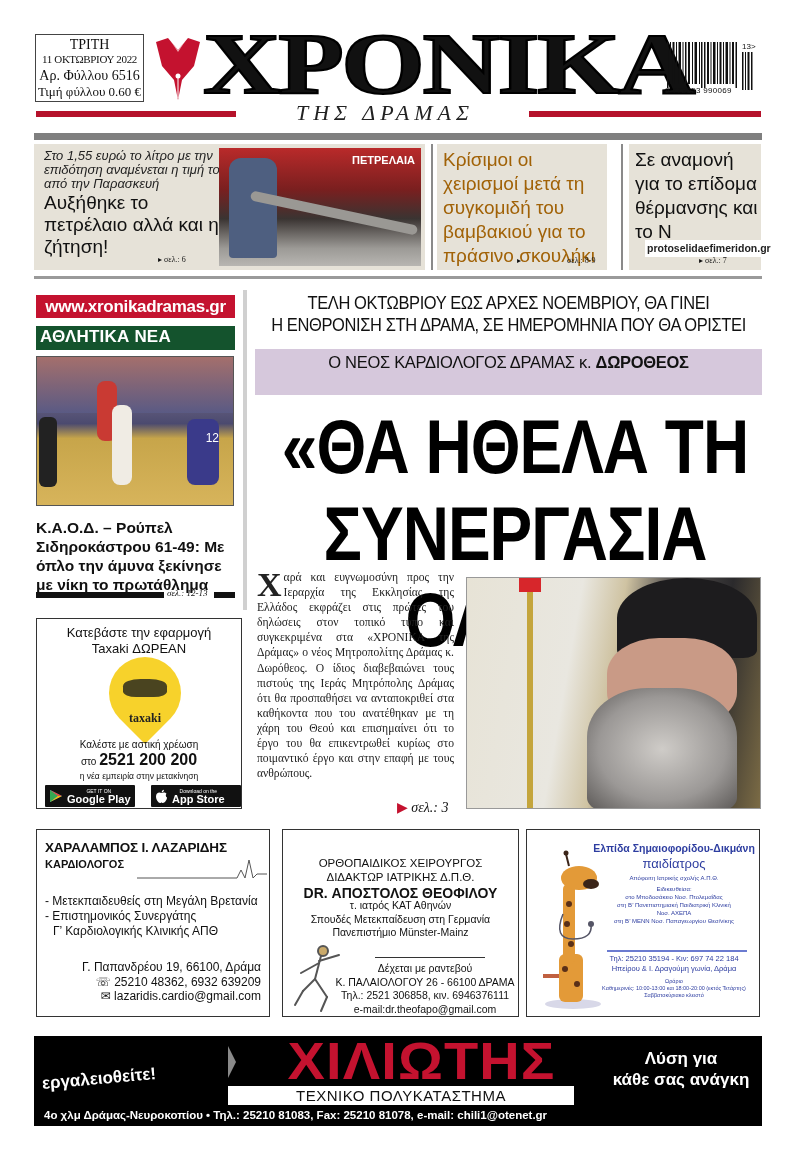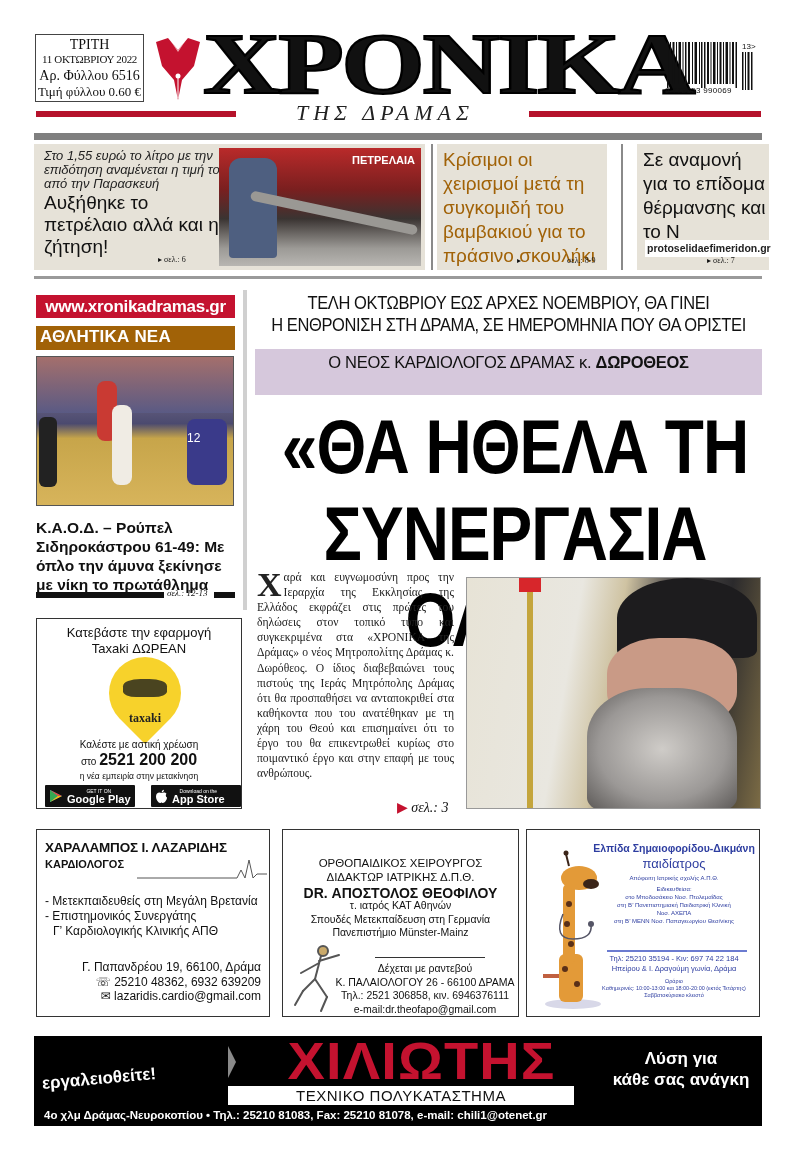--- a/index.html
+++ b/index.html
@@ -31,21 +31,21 @@
   .red-rule.right { left: 529px; top: 111px; width: 232px; }
   .subtitle { left: 250px; top: 100px; width: 270px; text-align: center; font-family: "Liberation Serif", serif;
     font-style: italic; font-size: 22px; letter-spacing: 5px; color: #222; }
 
   .grey-bar { left: 34px; top: 133px; width: 728px; height: 7px; background: #7f7f7f; }
 
   
   .teaser { background: #e6e2d8; }
   .teaser1 { left: 34px; top: 144px; width: 391px; height: 126px; }
   .teaser2 { left: 437px; top: 144px; width: 170px; height: 126px; }
-  .teaser3 { left: 629px; top: 144px; width: 132px; height: 126px; margin-left: 8px; }
+  .teaser3 { left: 629px; top: 144px; width: 132px; height: 126px; }
   .vdiv { background: #8a8a8a; width: 1.5px; }
   .vdiv.a { left: 431px; top: 144px; height: 126px; }
   .vdiv.b { left: 621px; top: 144px; height: 126px; }
 
   .t1-kicker { left: 10px; top: 5px; width: 185px; font-style: italic; font-size: 13px; line-height: 14px; color: #222; }
   .t1-head { left: 10px; top: 48px; width: 190px; font-size: 19px; line-height: 22px; color: #111; }
   .t1-page { left: 124px; top: 111px; font-size: 8px; font-family: "Liberation Serif", serif; }
   .t1-photo { left: 185px; top: 4px; width: 202px; height: 118px; overflow: hidden;
     background: linear-gradient(180deg, #b92a2a 0%, #7a1f1f 35%, #3a3432 60%, #9c9a96 85%, #b8b6b2 100%); }
 
@@ -54,21 +54,21 @@
   .t3-head { left: 6px; top: 4px; width: 125px; font-size: 19px; line-height: 24px; color: #111; }
   .t3-page { left: 70px; bottom: 5px; font-size: 8px; font-family: "Liberation Serif", serif; }
   .watermark { left: 645px; top: 240px; width: 148px; height: 17px; background: #fff; font-weight: bold; font-size: 10.5px;
     line-height: 17px; padding-left: 2px; color: #222; }
 
   .thin-rule { left: 34px; top: 276px; width: 728px; height: 3px; background: #9a9a9a; }
 
   
   .web-badge { left: 36px; top: 295px; width: 199px; height: 23px; background: #c4122f; color: #fff; font-weight: bold;
     font-size: 17px; line-height: 23px; text-align: center; letter-spacing: -0.3px; }
-  .sports-badge { left: 36px; top: 326px; width: 199px; height: 24px; background: #a16207; color: #fff; font-weight: bold;
+  .sports-badge { left: 36px; top: 326px; width: 199px; height: 24px; background: #14532d; color: #fff; font-weight: bold;
     font-size: 17px; line-height: 22px; padding-left: 4px; letter-spacing: 0.2px; }
   .sports-photo { left: 36px; top: 356px; width: 198px; height: 150px; border: 1px solid #555; overflow: hidden;
     background: linear-gradient(180deg, #8b6a66 0%, #6e6684 25%, #4b4a6f 45%, #c7a54a 55%, #d7b45b 100%); }
   .sports-head { left: 36px; top: 518px; width: 205px; font-weight: bold; font-size: 15.5px; line-height: 19px; color: #111; }
   .sports-rule1 { left: 36px; top: 592px; width: 128px; height: 6px; background: #111; }
   .sports-page { left: 167px; top: 588px; font-family: "Liberation Serif", serif; font-style: italic; font-size: 9px; }
   .sports-rule2 { left: 214px; top: 592px; width: 21px; height: 6px; background: #111; }
   .col-vdiv { left: 243px; top: 290px; width: 4px; height: 320px; background: #d0d0d0; }
 
   .taxi-box { left: 36px; top: 618px; width: 206px; height: 191px; border: 1.5px solid #333; text-align: center; }
@@ -233,21 +233,21 @@
 <div class="abs watermark">protoselidaefimeridon.gr</div>
 
 <div class="abs thin-rule"></div>
 
 <div class="abs web-badge">www.xronikadramas.gr</div>
 <div class="abs sports-badge">ΑΘΛΗΤΙΚΑ ΝΕΑ</div>
 <div class="abs sports-photo">
   <div style="position:absolute;left:0;top:0;width:100%;height:56px;background:linear-gradient(180deg,#a46f6c,#5a5a84);"></div>
   <div style="position:absolute;left:60px;top:24px;width:20px;height:60px;background:#c93a33;border-radius:8px;"></div>
   <div style="position:absolute;left:75px;top:48px;width:20px;height:80px;background:#f0ece4;border-radius:8px;"></div>
-  <div style="position:absolute;left:150px;top:62px;width:40px;height:66px;background:#3a3a8a;border-radius:8px;color:#fff;font-size:12px;text-align:left;padding-top:12px;">12</div>
+  <div style="position:absolute;left:150px;top:62px;width:32px;height:66px;background:#3a3a8a;border-radius:8px;color:#fff;font-size:12px;text-align:right;padding-top:12px;">12</div>
   <div style="position:absolute;left:2px;top:60px;width:18px;height:70px;background:#222;border-radius:6px;"></div>
 </div>
 <div class="abs sports-head">Κ.Α.Ο.Δ. – Ρούπελ Σιδηροκάστρου 61-49: Με όπλο την άμυνα ξεκίνησε με νίκη το πρωτάθλημα</div>
 <div class="abs sports-rule1"></div>
 <div class="abs sports-page">σελ.: 12-13</div>
 <div class="abs sports-rule2"></div>
 <div class="abs col-vdiv"></div>
 
 <div class="abs taxi-box">
   <div class="taxi-l1">Κατεβάστε την εφαρμογή</div>

